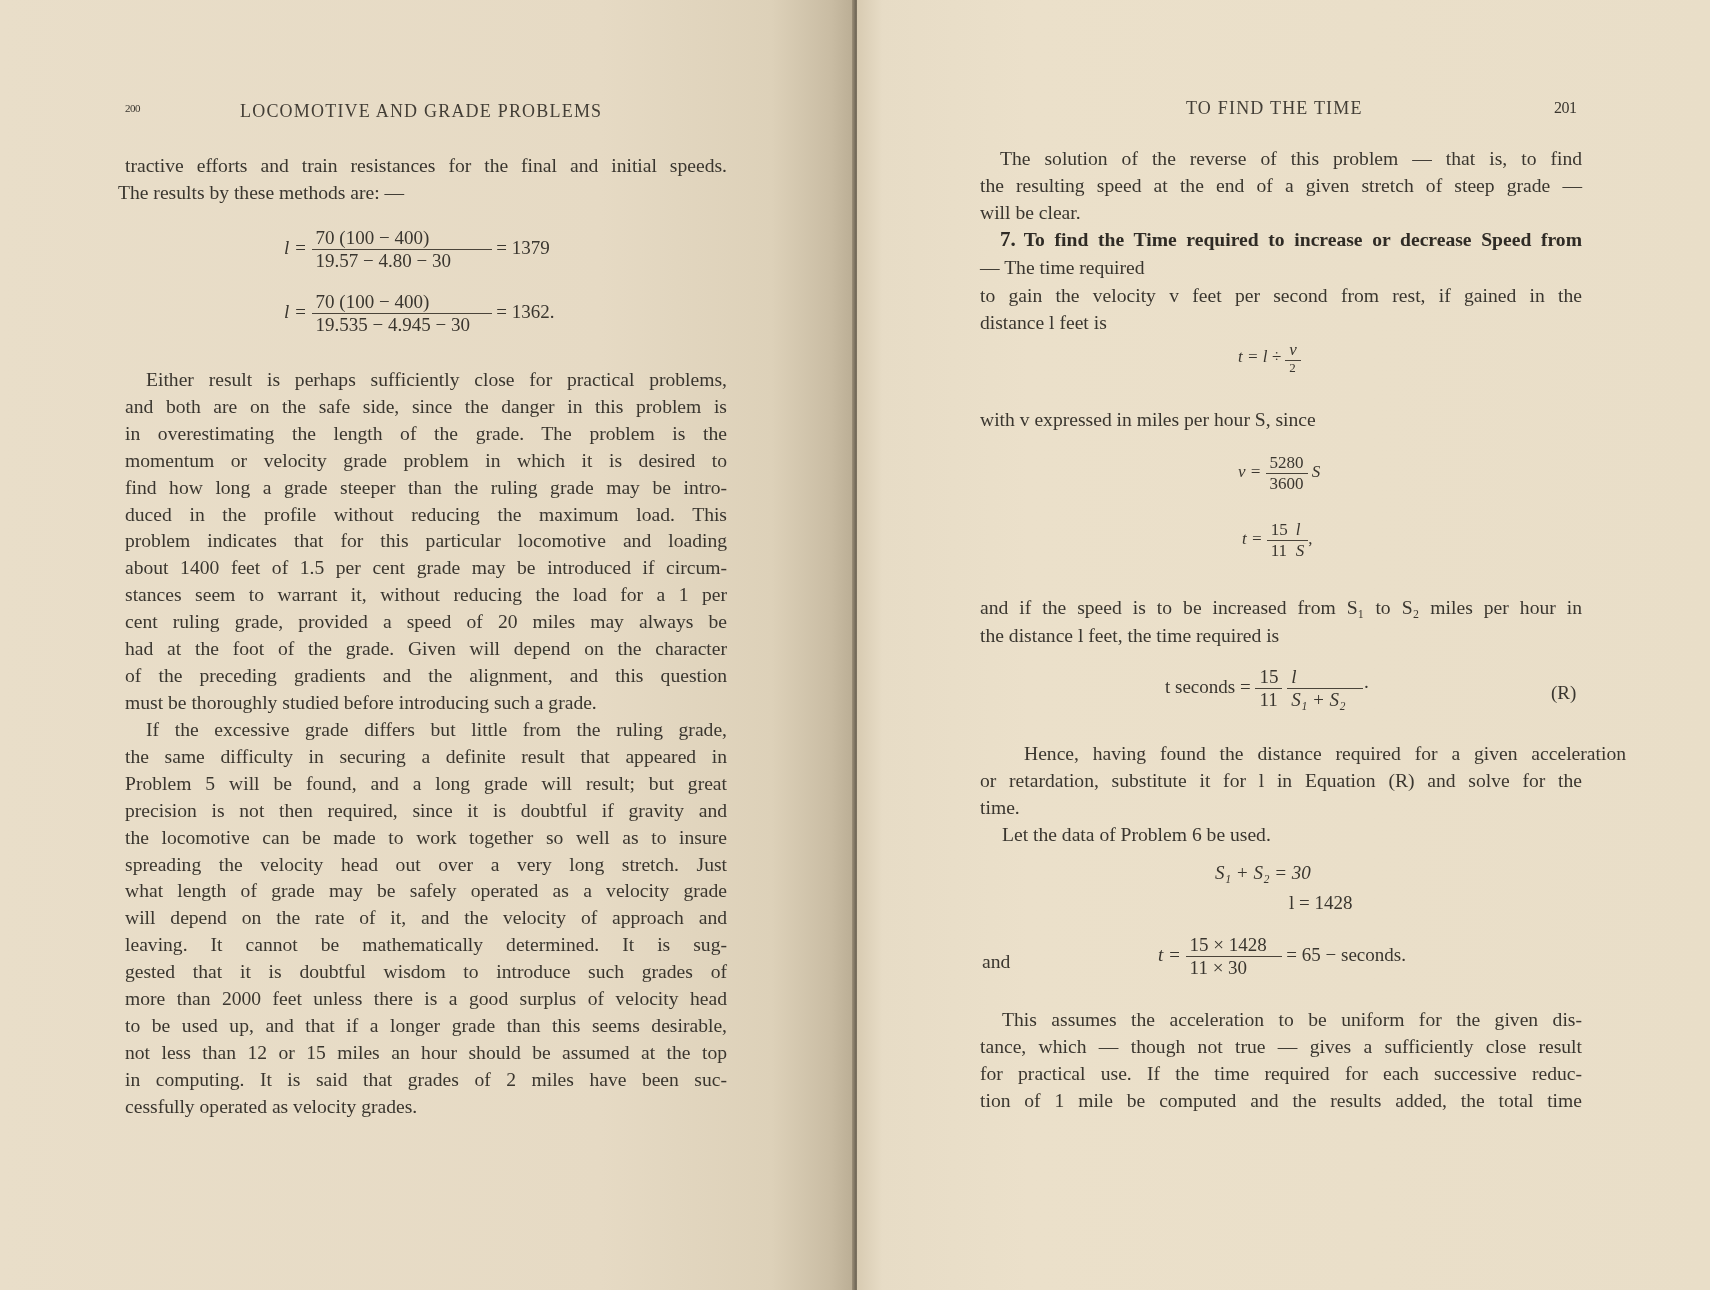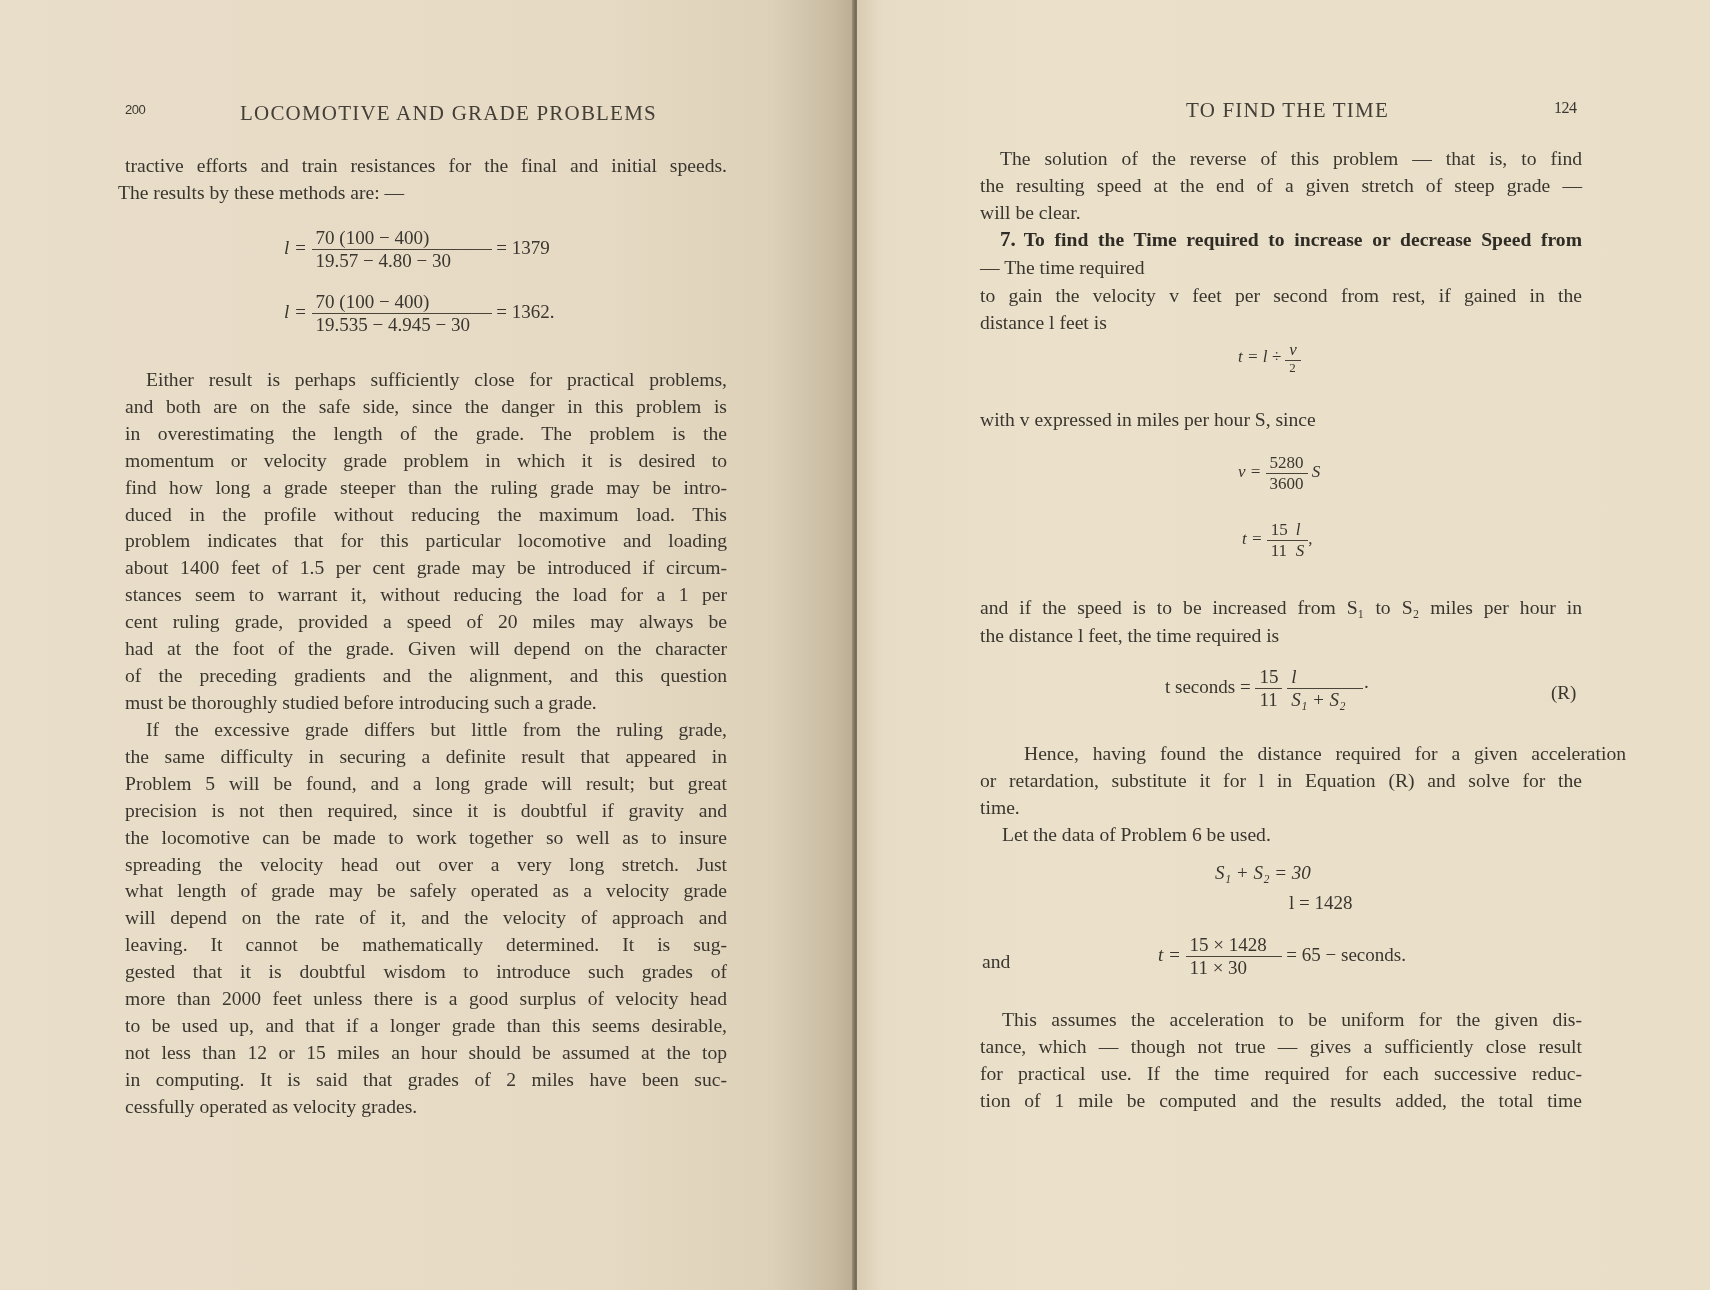--- a/index.html
+++ b/index.html
@@ -16,22 +16,22 @@
   }
   .page-right {
     left:857px; width:853px;
     background: linear-gradient(to right, #d8cbb2 0%, #e7dcc6 3%, #ebe0ca 20%, #e9dec8 100%);
   }
   .gutter {
     position:absolute; left:852px; top:0; width:10px; height:1290px;
     background: linear-gradient(to right, #9c8f78 0%, #6f6656 40%, #b7a98d 70%, #d6c8ae 100%);
   }
   .abs { position:absolute; white-space:nowrap; }
-  .head-num { font-family:Liberation Sans, sans-serif; font-size:13px; color:#3a362f; letter-spacing:-0.5px; }
-  .run-head { font-size:21px; letter-spacing:1.2px; color:#433e36; }
+  .head-num { font-family:Liberation Serif, serif; font-size:11px; color:#3a362f; letter-spacing:-0.5px; }
+  .run-head { font-size:18px; letter-spacing:1.2px; color:#433e36; }
   .line { position:absolute; font-size:19.6px; line-height:27px; white-space:nowrap; color:#3a362f; }
   .just { text-align:justify; text-align-last:justify; }
   .bold { font-weight:bold; color:#2f2b25; }
   .it { font-style:italic; }
   .frac { display:inline-block; vertical-align:middle; }
   .frac .num, .frac .den { display:block; padding:0 4px; line-height:1.15; }
   .frac .num { border-bottom:1.4px solid #4a443a; }
   .math { font-size:19px; color:#3a362f; }
 </style>
 </head>
@@ -94,21 +94,21 @@
       <div class="line just" style="left: 125px; top: 1065.7px; width: 602px;">in computing.  It is said that grades of 2 miles have been suc-</div>
       <div class="line" style="left: 125px; top: 1092.6px;">cessfully operated as velocity grades.</div>
     </div>
 </div>
 
 <div class="gutter"></div>
 
 <div class="page page-right"></div>
 
 <div class="abs run-head" style="left:1186px; top:98px;">TO FIND THE TIME</div>
-<div class="abs head-num" style="left:1554px; top:99px; font-family:'Liberation Serif',serif; font-size:16px;">124</div>
+<div class="abs head-num" style="left:1554px; top:99px; font-family:'Liberation Serif',serif; font-size:16px;">201</div>
 
 <div class="line just" style="left:1000px; top:145px; width:582px;">The solution of the reverse of this problem — that is, to find</div>
 <div class="line just" style="left:980px; top:172px; width:602px;">the resulting speed at the end of a given stretch of steep grade —</div>
 <div class="line" style="left:980px; top:199px;">will be clear.</div>
 
 <div class="line" style="left:1000px; top:226px; width:582px; display:flex; justify-content:space-between;">
   <span class="bold" style="font-size:21px;">7.</span>
   <span class="bold" style="margin-left:8px; flex:1; text-align:justify; text-align-last:justify;">To find the Time required to increase or decrease Speed from</span>
 </div>
 <div class="line" style="left:980px; top:254px; width:602px; display:flex; justify-content:space-between;">

